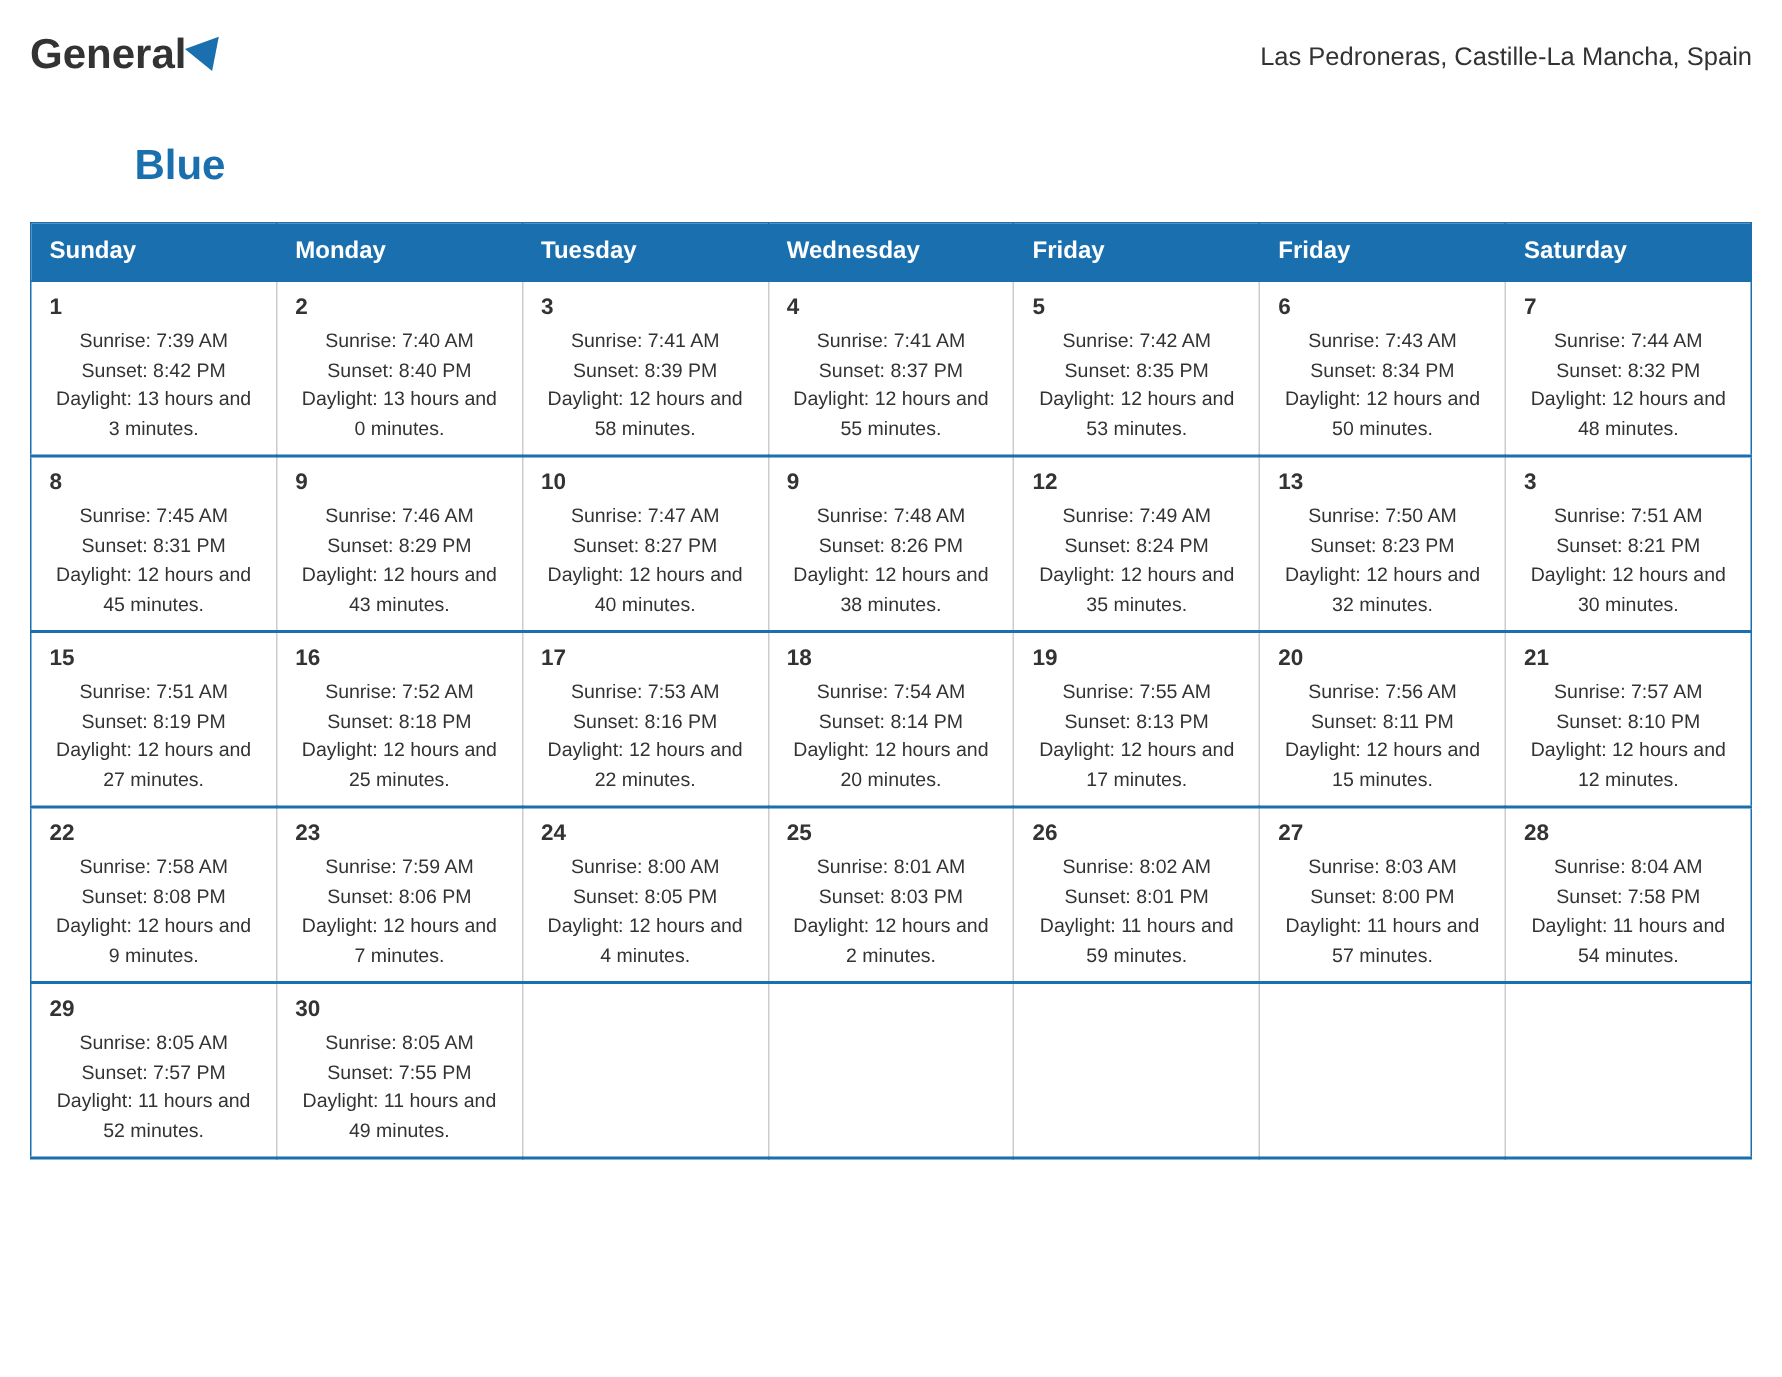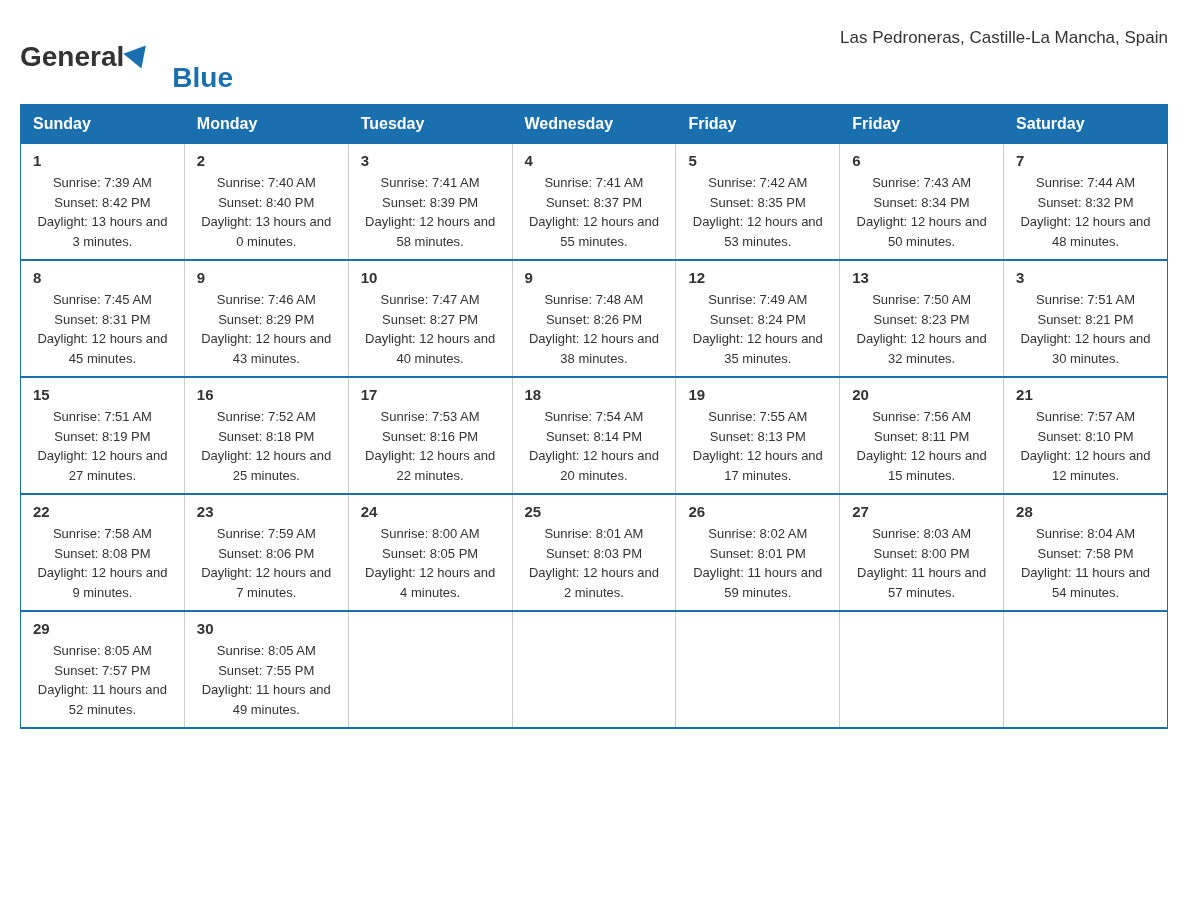--- a/index.html
+++ b/index.html
@@ -12,23 +12,22 @@
       min-height: 918px;
     }
     .header {
       display: flex;
       justify-content: space-between;
       align-items: flex-start;
       margin-bottom: 10px;
     }
     .logo {
       display: flex;
-      flex-direction: row;
-      align-items: center;
-      gap: 20px;
+      flex-direction: column;
+      align-items: flex-end;
     }
     .logo-text {
       display: flex;
       align-items: center;
       font-size: 28px;
       font-weight: bold;
       color: #333;
     }
     .logo-general { color: #333; }
     .logo-blue { color: #1a6faf; }
@@ -52,21 +51,21 @@
       color: #333;
     }
     .subtitle {
       font-size: 17px;
       color: #333;
       margin-top: 8px;
     }
     table {
       width: 100%;
       border-collapse: collapse;
-      margin-top: 10px;
+      margin-top: 22px;
     }
     thead tr {
       background-color: #1a6faf;
       color: #fff;
     }
     thead th {
       padding: 10px 12px;
       font-size: 16px;
       font-weight: bold;
       text-align: left;

